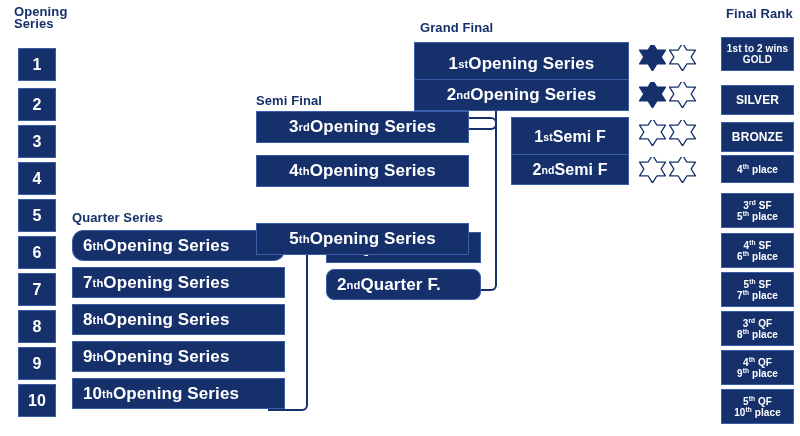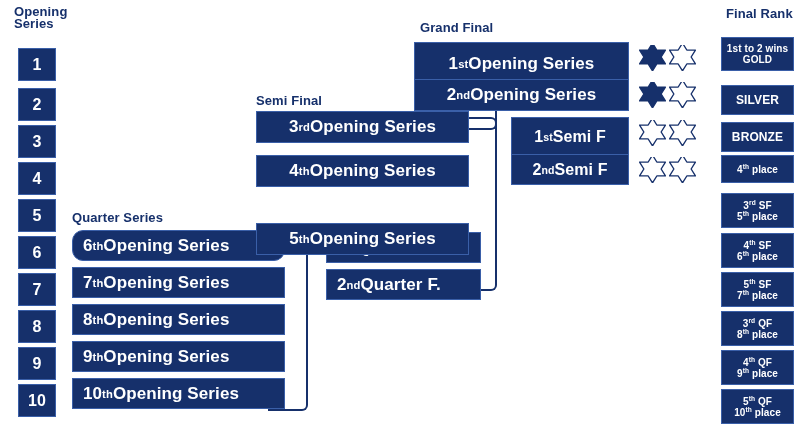--- a/index.html
+++ b/index.html
@@ -85,21 +85,21 @@
   <div id="qf-inputs">
       <div class="box wide left" style="left: 72px; top: 230px; width: 213px; height: 31px; border-radius: 11px;">6<span class="sup">th</span> Opening Series</div>
       <div class="box wide left" style="left: 72px; top: 267px; width: 213px; height: 31px;">7<span class="sup">th</span> Opening Series</div>
       <div class="box wide left" style="left: 72px; top: 304px; width: 213px; height: 31px;">8<span class="sup">th</span> Opening Series</div>
       <div class="box wide left" style="left: 72px; top: 341px; width: 213px; height: 31px;">9<span class="sup">th</span> Opening Series</div>
       <div class="box wide left" style="left: 72px; top: 378px; width: 213px; height: 31px;">10<span class="sup">th</span> Opening Series</div>
     </div>
 
   <div id="qf-outputs">
       <div class="box wide left" style="left: 326px; top: 232px; width: 155px; height: 31px;">1<span class="sup">st</span> Quarter F.</div>
-      <div class="box wide left" style="left: 326px; top: 269px; width: 155px; height: 31px;">2<span class="sup">nd</span> Quarter F.</div>
+      <div class="box wide left" style="left: 326px; top: 269px; width: 155px; height: 31px; border-radius: 8px;">2<span class="sup">nd</span> Quarter F.</div>
     </div>
 
   <div id="sf-inputs">
       <div class="box wide" style="left: 256px; top: 111px; width: 213px; height: 32px;">3<span class="sup">rd</span> Opening Series</div>
       <div class="box wide" style="left: 256px; top: 155px; width: 213px; height: 32px;">4<span class="sup">th</span> Opening Series</div>
       <div class="box wide" style="left: 256px; top: 195px; width: 213px; height: 32px; margin-top: 28px;">5<span class="sup">th</span> Opening Series</div>
     </div>
 
   <div id="sf-outputs">
       <div class="box semif" style="left: 511px; top: 117px; width: 118px; height: 40px;">1<span class="sup">st</span> Semi F</div>

